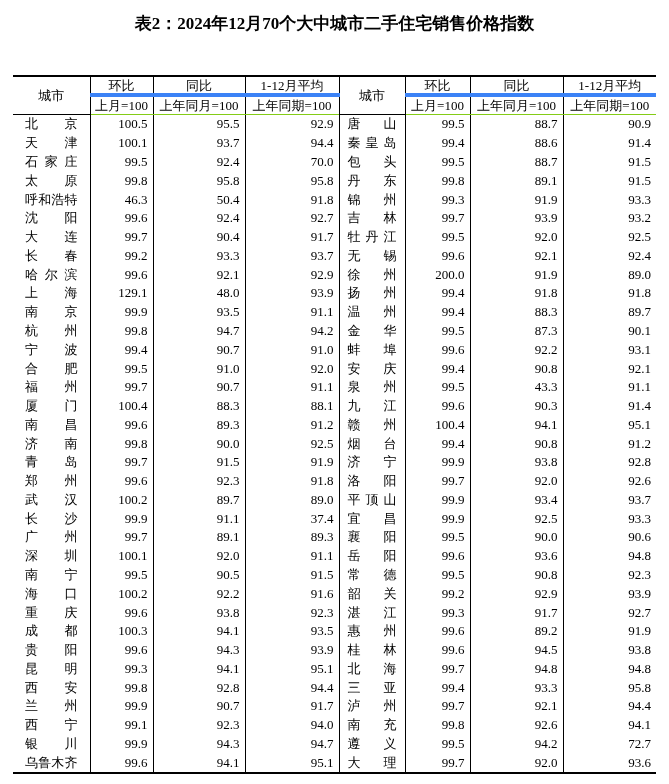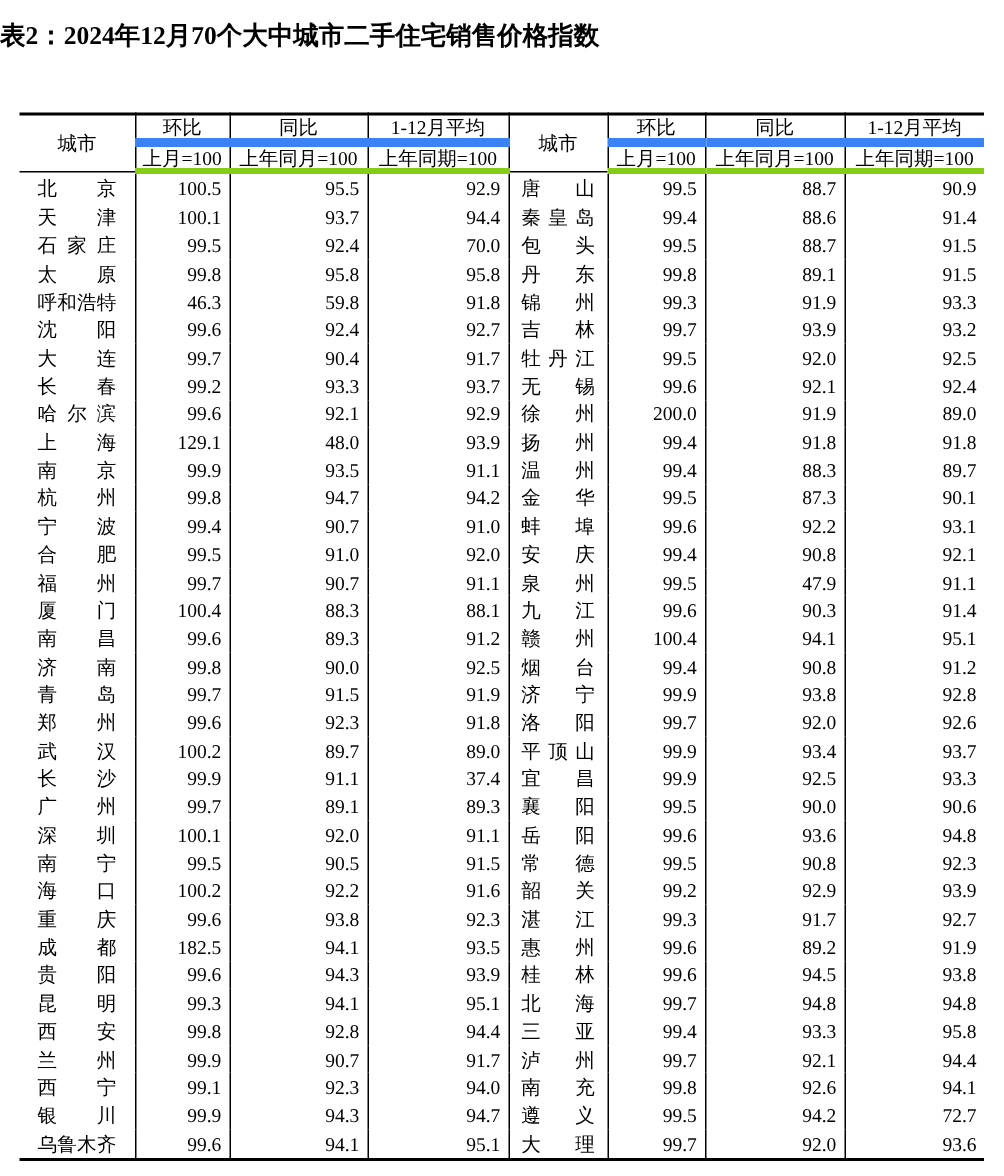--- a/index.html
+++ b/index.html
@@ -10,20 +10,21 @@
     background: #ffffff;
     color: #000000;
     font-family: "Liberation Serif", "DejaVu Serif", serif;
     overflow: hidden;
   }
   .title {
     position: absolute;
     top: 12px;
     left: 0;
     width: 100%;
+    text-align: center;
     font-size: 17px;
     font-weight: bold;
     white-space: nowrap;
   }
   table.stats {
     position: absolute;
     left: 13px;
     top: 75px;
     width: 643px;
     height: 699px;
@@ -39,22 +40,22 @@
     white-space: nowrap;
     overflow: hidden;
     vertical-align: middle;
     border-left: 1px solid #000000;
     line-height: 1;
   }
   .stats thead tr:first-child th:first-child,
   .stats tbody td:first-child { border-left: none; }
   .stats thead tr { height: 19px; }
   .stats th { text-align: center; }
-  .h1 { border-bottom: 6px solid #3b82f6; }
-  .h2 { border-bottom: 4px solid #84cc16; }
+  .h1 { border-bottom: 4px solid #3b82f6; }
+  .h2 { border-bottom: 1px solid #84cc16; }
   .hcity { border-bottom: 1px solid #000000; }
   td.city span {
     display: block;
     text-align: justify;
     text-align-last: justify;
     text-justify: inter-character;
   }
   td.lcity span { margin: 0 12px; }
   td.rcity span { margin: 0 8px; }
   td.num {
@@ -154,21 +155,21 @@
           </td>
           <td class="num">99.8</td>
           <td class="num">89.1</td>
           <td class="num">91.5</td>
         </tr>
         <tr>
           <td class="city lcity">
             <span>呼和浩特</span>
           </td>
           <td class="num">46.3</td>
-          <td class="num">59.8</td>
+          <td class="num">50.4</td>
           <td class="num">91.8</td>
           <td class="city rcity">
             <span>锦州</span>
           </td>
           <td class="num">99.3</td>
           <td class="num">91.9</td>
           <td class="num">93.3</td>
         </tr>
         <tr>
           <td class="city lcity">
@@ -300,21 +301,21 @@
           <td class="city lcity">
             <span>福州</span>
           </td>
           <td class="num">99.7</td>
           <td class="num">90.7</td>
           <td class="num">91.1</td>
           <td class="city rcity">
             <span>泉州</span>
           </td>
           <td class="num">99.5</td>
-          <td class="num">47.9</td>
+          <td class="num">43.3</td>
           <td class="num">91.1</td>
         </tr>
         <tr>
           <td class="city lcity">
             <span>厦门</span>
           </td>
           <td class="num">100.4</td>
           <td class="num">88.3</td>
           <td class="num">88.1</td>
           <td class="city rcity">
@@ -475,21 +476,21 @@
             <span>湛江</span>
           </td>
           <td class="num">99.3</td>
           <td class="num">91.7</td>
           <td class="num">92.7</td>
         </tr>
         <tr>
           <td class="city lcity">
             <span>成都</span>
           </td>
-          <td class="num">182.5</td>
+          <td class="num">100.3</td>
           <td class="num">94.1</td>
           <td class="num">93.5</td>
           <td class="city rcity">
             <span>惠州</span>
           </td>
           <td class="num">99.6</td>
           <td class="num">89.2</td>
           <td class="num">91.9</td>
         </tr>
         <tr>

